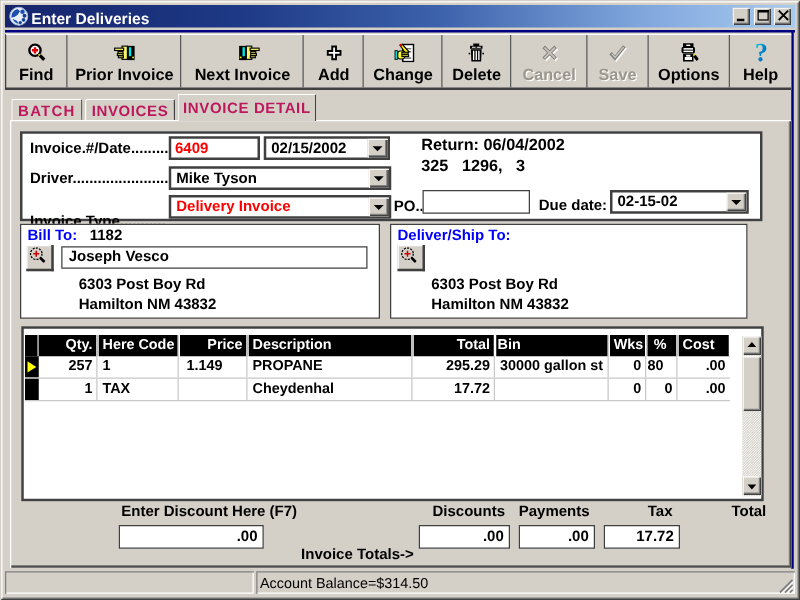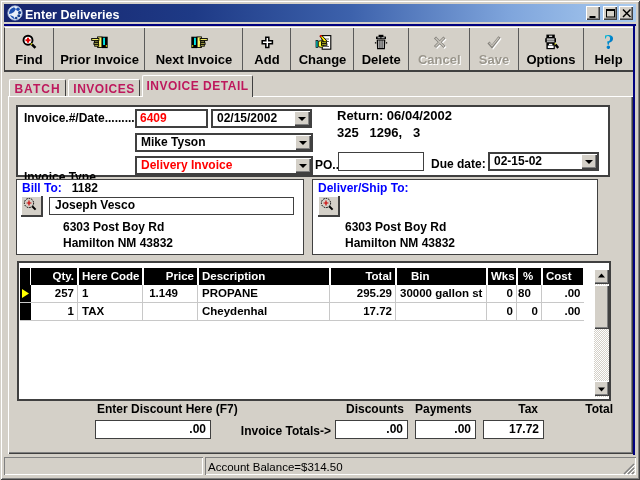--- a/index.html
+++ b/index.html
@@ -229,20 +229,21 @@
   </div>
 
   <div class="tab" style="left:9px;top:79px;width:57px;height:18px;line-height:18px;letter-spacing:1px;">BATCH</div>
   <div class="tab" style="left:68px;top:79px;width:72px;height:18px;line-height:18px;letter-spacing:0.5px;">INVOICES</div>
   <div class="tab" id="seltab" style="left:142px;top:75px;width:111px;height:22px;line-height:20px;letter-spacing:0.5px;z-index:5;">INVOICE DETAIL</div>
 
   <div id="page">
 
     <div class="whitebox" style="left:8px;top:9px;width:594px;height:72px;"></div>
     <div class="lab" style="left:16px;top:15px;">Invoice.#/Date.........</div>
+    <div class="lab" style="left:16px;top:39px;">Driver.......................</div>
     <div class="lab" style="left:16px;top:74px;">Invoice Type...........</div>
     <div class="inp" style="left:127px;top:13px;width:73px;height:19px;border-width:2px;color:#FF0000;padding-left:3px;line-height:15px;">6409</div>
     <div class="combo" style="left:203px;top:13px;width:101px;height:19px;">
       <div style="padding-left:4px;line-height:15px;">02/15/2002</div>
         <div class="ddbtn"></div>
     </div>
     <div class="combo" style="left:127px;top:37px;width:178px;height:19px;">
       <div style="padding-left:4px;line-height:15px;">Mike Tyson</div>
         <div class="ddbtn"></div>
     </div>
@@ -285,21 +286,21 @@
     <div class="lab" style="left:337px;top:124px;">6303 Post Boy Rd</div>
     <div class="lab" style="left:337px;top:140px;">Hamilton NM 43832</div>
 
     <div id="grid">
       <div class="gh" style="left:0.5px;width:11.5px;"></div>
       <div class="gh" style="left:12px;width:47px;text-align:right;padding-right:3px;line-height:17px;">Qty.</div>
       <div class="gh" style="left:60px;width:64px;padding-left:3px;line-height:17px;">Here Code</div>
       <div class="gh" style="left:125px;width:54px;text-align:right;padding-right:3px;line-height:17px;">Price</div>
       <div class="gh" style="left:180px;width:130.5px;padding-left:3px;line-height:17px;">Description</div>
       <div class="gh" style="left:311.5px;width:65.5px;text-align:right;padding-right:3px;line-height:17px;">Total</div>
-      <div class="gh" style="left:378px;width:90px;padding-left:14px;line-height:17px;">Bin</div>
+      <div class="gh" style="left:378px;width:90px;padding-left:1px;line-height:17px;">Bin</div>
       <div class="gh" style="left:469px;width:29px;padding-left:3px;line-height:17px;">Wks</div>
       <div class="gh" style="left:499px;width:24px;padding-left:5px;line-height:17px;">%</div>
       <div class="gh" style="left:524px;width:40.5px;padding-left:3px;line-height:17px;">Cost</div>
 
       <div class="abs" style="left:0.5px;top:22px;width:11.5px;height:17px;background:#000;">
         <svg width="11" height="17">
             <path d="M2 4 L9 8.5 L2 13 Z" fill="#FFFF00"></path>
           </svg>
       </div>
       <div class="gc" style="left:12px;top:22px;width:47px;text-align:right;padding-right:3px;line-height:17px;border-right:1px solid #C8C8C8;height:17px;">257</div>
@@ -335,21 +336,21 @@
         <div class="abs" style="left:0;top:112px;width:15px;height:15px;background:#D4D0C8;box-shadow:inset 1px 1px 0 #FFFFFF, inset -1px -1px 0 #404040, inset -2px -2px 0 #808080;">
           <svg width="15" height="15">
               <path d="M7.5 10.5 L11 6.5 H4 Z" fill="#000"></path>
             </svg>
         </div>
       </div>
     </div>
 
     <div class="lab" style="left:89px;top:306px;">Enter Discount Here (F7)</div>
     <div class="inp" style="left:87px;top:324px;width:116px;height:19px;text-align:right;padding-right:4px;line-height:17px;">.00</div>
-    <div class="lab" style="left:232px;top:328px;width:91px;text-align:right;">Invoice Totals-&gt;</div>
+    <div class="lab" style="left:232px;top:340px;width:91px;text-align:right;">Invoice Totals-&gt;</div>
     <div class="lab" style="left:327px;top:306px;width:69px;text-align:right;">Discounts</div>
     <div class="lab" style="left:407px;top:306px;width:55px;text-align:right;">Payments</div>
     <div class="lab" style="left:475px;top:306px;width:55px;text-align:right;">Tax</div>
     <div class="lab" style="left:543px;top:306px;width:62px;text-align:right;">Total</div>
     <div class="inp" style="left:327px;top:324px;width:73px;height:19px;text-align:right;padding-right:4px;line-height:17px;">.00</div>
     <div class="inp" style="left:407px;top:324px;width:61px;height:19px;text-align:right;padding-right:4px;line-height:17px;">.00</div>
     <div class="inp" style="left:475px;top:324px;width:61px;height:19px;text-align:right;padding-right:4px;line-height:17px;">17.72</div>
   </div>
 
   <div id="statusbar">

